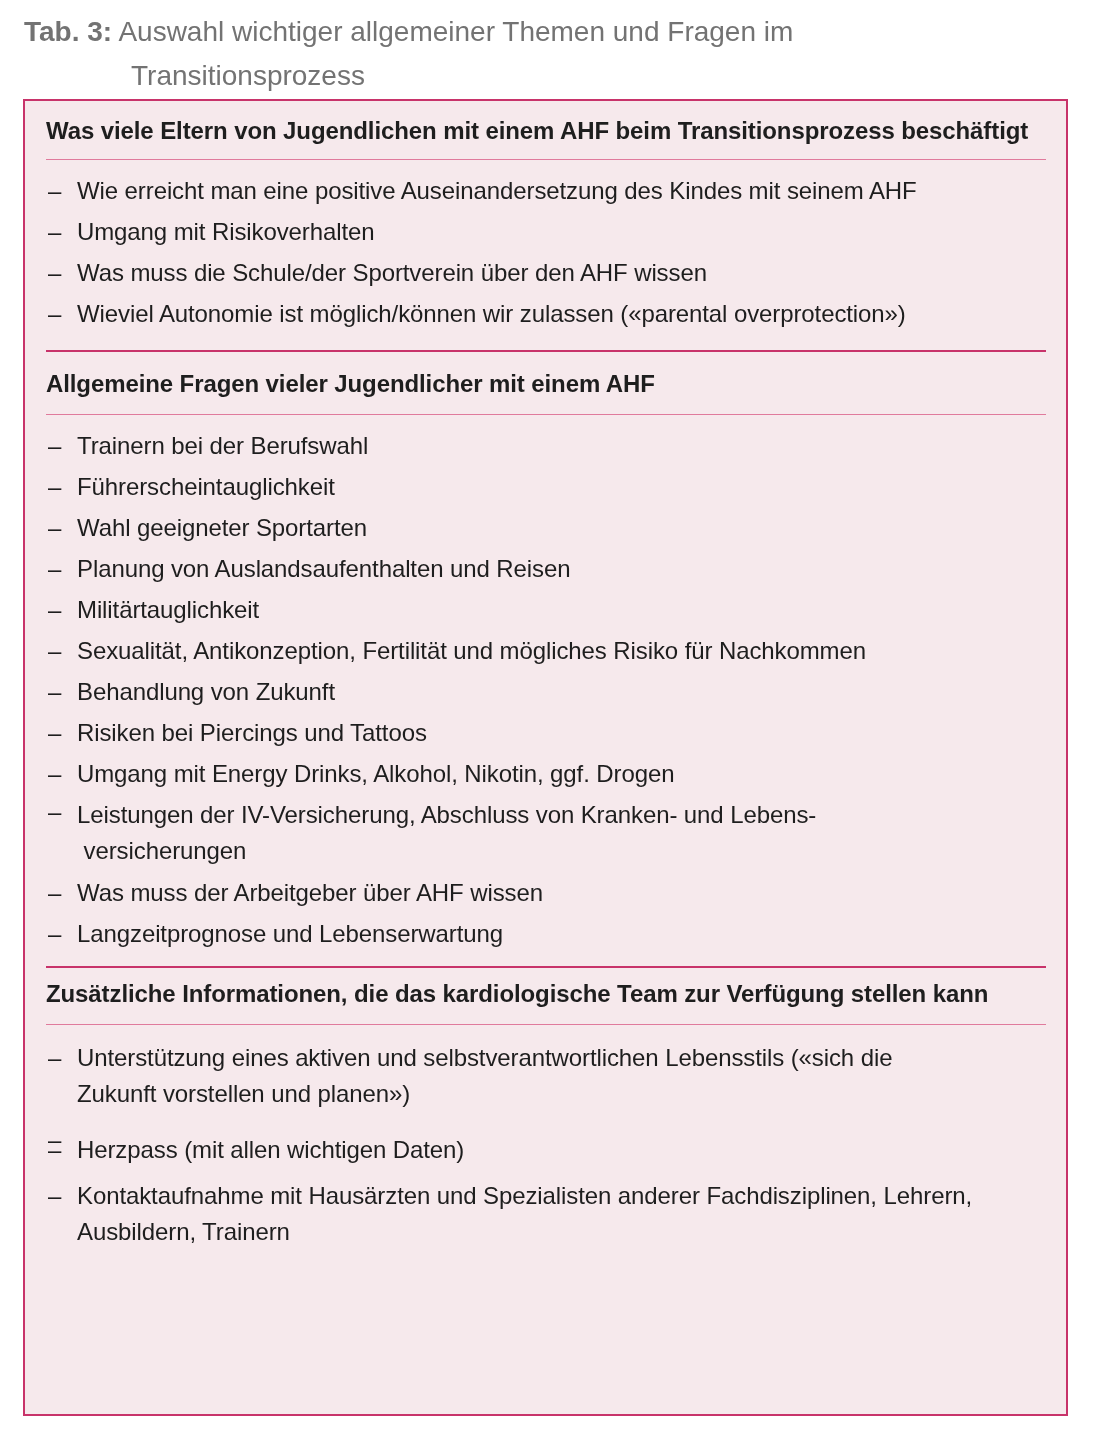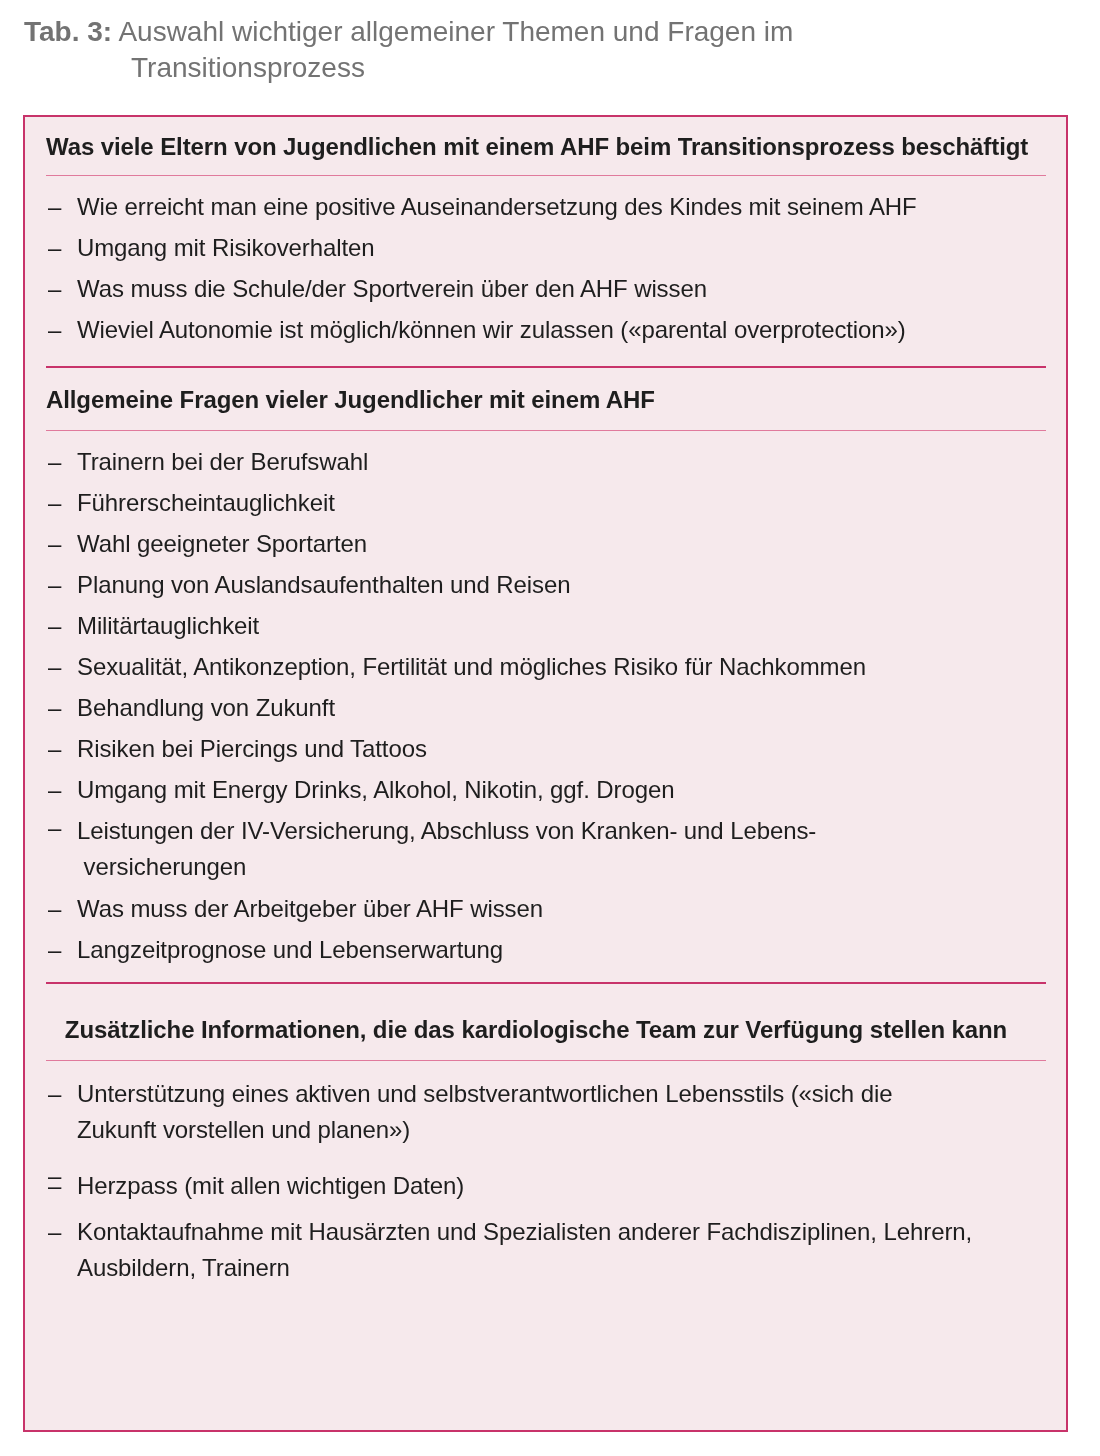--- a/index.html
+++ b/index.html
@@ -2,23 +2,23 @@
 <html><head>
 <meta charset="utf-8">
 <style>
   html, body { margin:0; padding:0; background:#ffffff; }
   body { width:1100px; height:1456px; position:relative; overflow:hidden;
          font-family:"Liberation Sans", sans-serif; color:#1e1e1e; }
   .caption { position:absolute; left:24px; top:14px; width:1040px;
              font-size:28px; line-height:36px; color:#737373; }
   .caption .lbl { font-weight:bold; }
   .caption .title1 { }
-  .caption .title2 { display:block; padding-left:107px; }
+  .caption .title2 { display:block; padding-left:107px;margin-top:8px; }
   .box { position:absolute; left:23px; top:99px; width:1045px; height:1317px;
-         border:2px solid #c8336a; background:#f6e9ec; box-sizing:border-box;margin-top:16px; }
+         border:2px solid #c8336a; background:#f6e9ec; box-sizing:border-box; }
   .section { padding:0 20px 0 21px; }
   .sec-head { font-weight:bold; font-size:24px; line-height:36px;
               padding-top:14px; padding-bottom:10px; letter-spacing:-0.1px; }
   .head-rule { height:0; border-top:1.5px solid #e07a9c; margin:0; }
   .sec-rule { height:0; border-top:2px solid #c8336a; margin:0; }
   ul.items { list-style:none; margin:0; padding:12px 0 10px 0; }
   ul.items li { position:relative; padding-left:31px; font-size:24px;
                 line-height:41px; letter-spacing:-0.1px; }
   ul.items li .dash { position:absolute; left:2px; top:0; }
   ul.items li.multi { line-height:36px; padding-top:3px; padding-bottom:3px; }
@@ -61,21 +61,21 @@
       <li><span class="dash">–</span><span>Risiken bei Piercings und Tattoos</span></li>
       <li><span class="dash">–</span><span>Umgang mit Energy Drinks, Alkohol, Nikotin, ggf. Drogen</span></li>
       <li class="multi" style="padding-right:160px;"><span class="dash">–</span><span>Leistungen der IV-Versicherung, Abschluss von Kranken- und Lebens-&nbsp;versicherungen</span></li>
       <li><span class="dash">–</span><span>Was muss der Arbeitgeber über AHF wissen</span></li>
       <li><span class="dash">–</span><span>Langzeitprognose und Lebenserwartung</span></li>
     </ul>
     <div class="sec-rule"></div>
   </div>
 
   <div class="section">
-    <div class="sec-head" style="padding-top:28px;padding-bottom:12px;padding-right:20px;text-align:center;">Zusätzliche Informationen, die das kardiologische Team zur Verfügung stellen kann</div>
+    <div class="sec-head" style="padding-top:8px;padding-bottom:12px;padding-right:20px;">Zusätzliche Informationen, die das kardiologische Team zur Verfügung stellen kann</div>
     <div class="head-rule"></div>
     <ul class="items third" style="padding-top:10px;">
       <li style="padding-right:140px;"><span class="dash" style="top:5px;">–</span><span>Unterstützung eines aktiven und selbstverantwortlichen Lebensstils («sich die Zukunft vorstellen und planen»)</span></li>
       <li style="padding-right:180px;"><span class="dash" style="top:5px;">–</span></li>
       <li><span class="dash" style="top:5px;">–</span><span>Herzpass (mit allen wichtigen Daten)</span></li>
       <li style="padding-right:20px;"><span class="dash" style="top:5px;">–</span><span>Kontaktaufnahme mit Hausärzten und Spezialisten anderer Fachdisziplinen, Lehrern, Ausbildern, Trainern</span></li>
     </ul>
   </div>
 
 </div>

